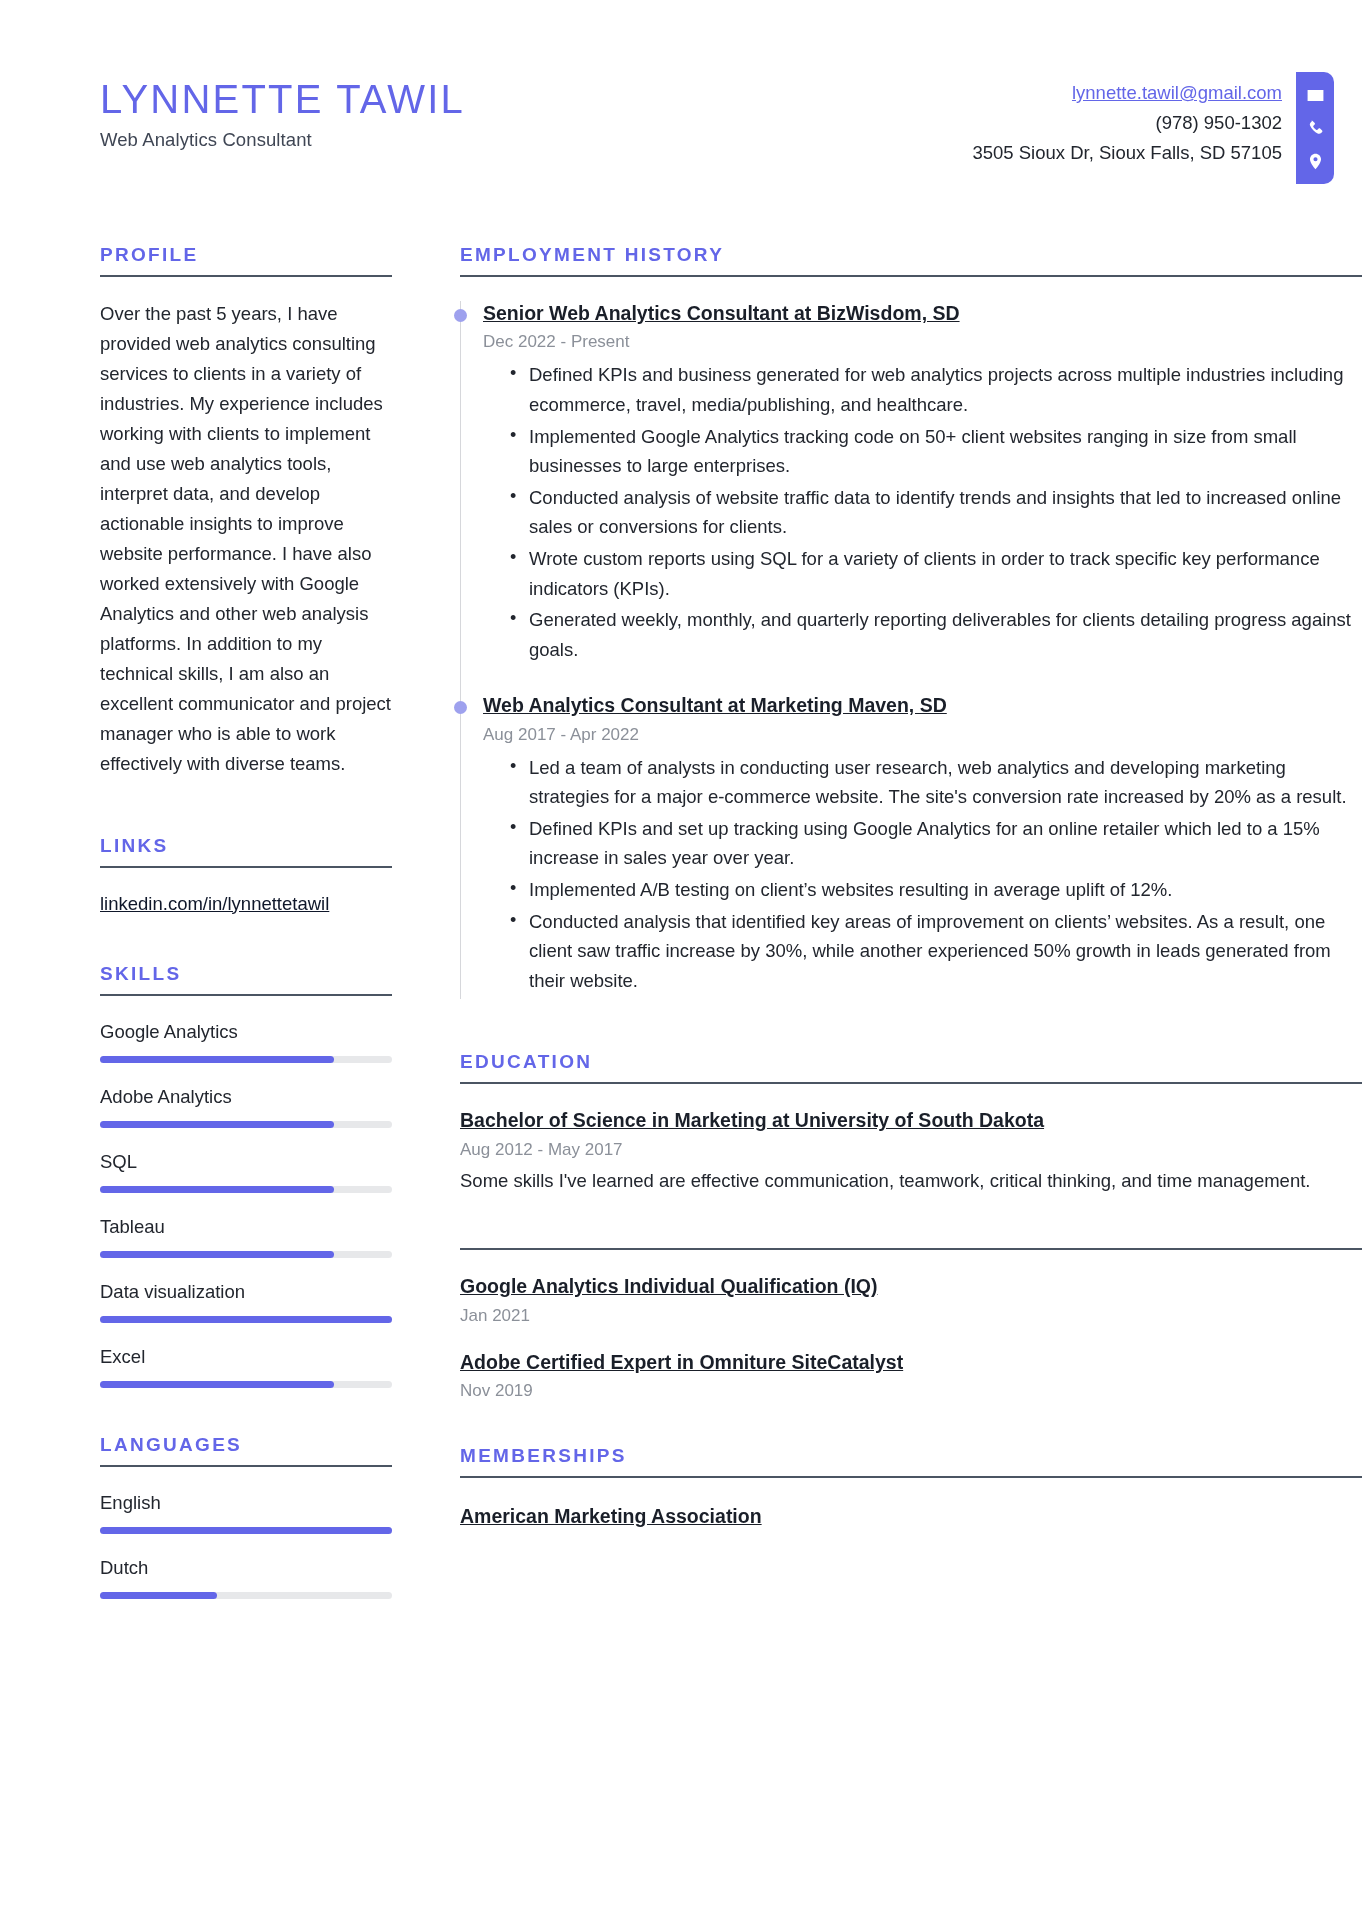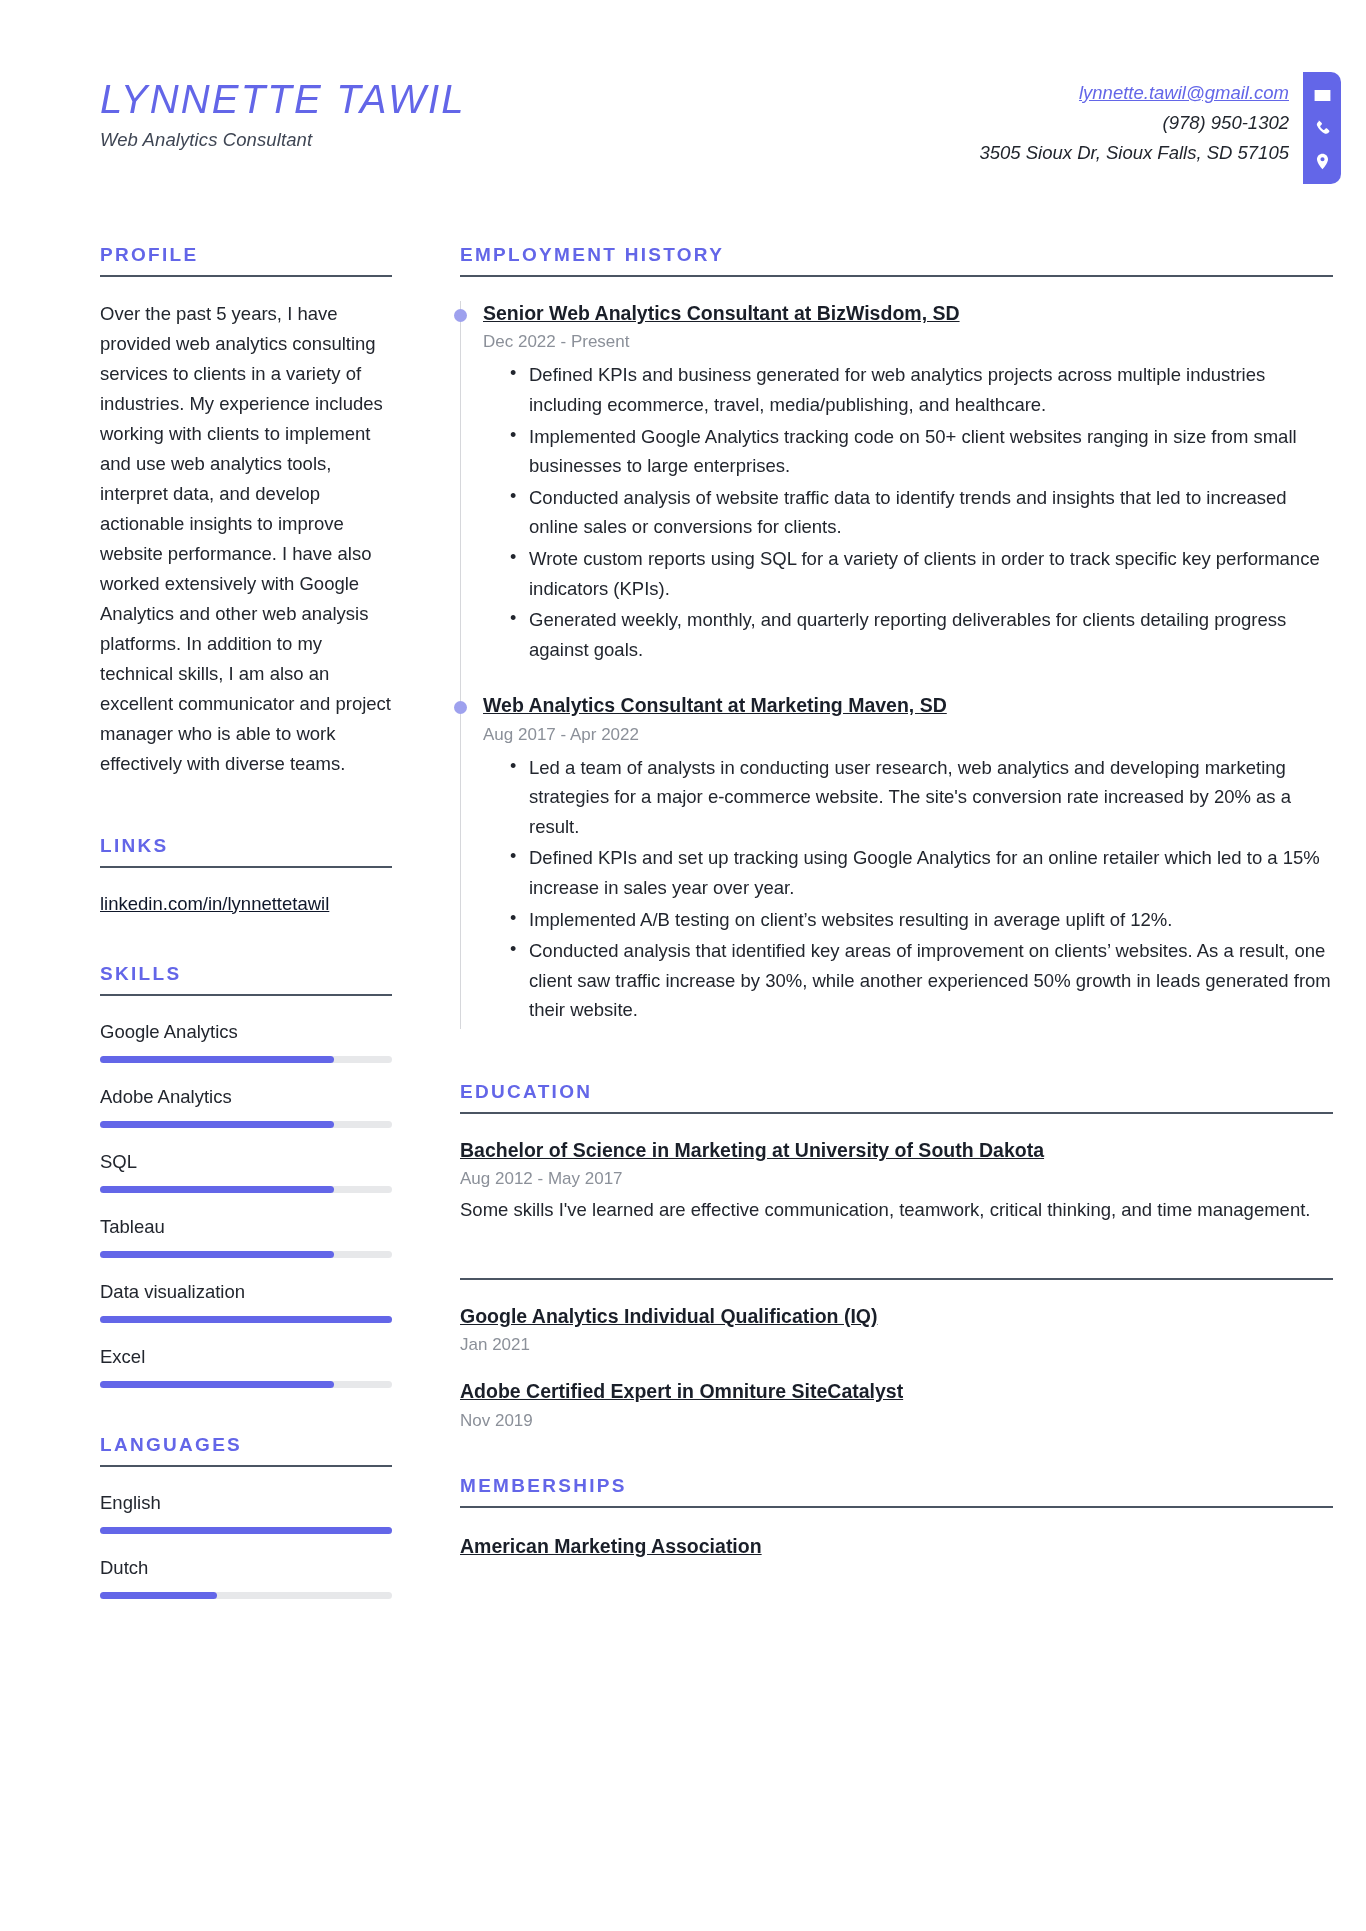--- a/index.html
+++ b/index.html
@@ -19,41 +19,40 @@
     height: 1931px;
     padding: 0;
   }
 
   
   .header {
     display: flex;
     align-items: flex-start;
     justify-content: space-between;
     padding: 68px 0 0 100px;
-    font-style: italic;
   }
   .identity { padding-top: 10px; }
   .full-name {
     font-size: 40px;
     font-weight: 400;
     letter-spacing: 2.2px;
     color: #6366e8;
     line-height: 1.05;
   }
   .job-title {
     font-size: 18.5px;
     color: #3f4654;
     margin-top: 9px;
     letter-spacing: 0.1px;
   }
 
   .contact-wrap {
     display: flex;
     align-items: flex-start;
-    padding-right: 25px;
+    padding-right: 32px;
     justify-content: center;
   }
   .contact-lines {
     text-align: right;
     font-size: 18.5px;
     line-height: 1.63;
     color: #22262e;
     padding-top: 10px;
     padding-right: 14px;
   }
@@ -70,21 +69,21 @@
     flex-direction: column;
     align-items: center;
     gap: 14px;
     margin-top: 4px;
   }
   .icon-rail svg { display: block; fill: #ffffff; }
 
   
   .columns {
     display: flex;
-    padding: 60px 33px 0 100px;
+    padding: 60px 4px 0 100px;
     gap: 0;
   }
   .col-left { width: 352px; flex: 0 0 352px; padding-right: 60px; }
   .col-right { flex: 1 1 auto; padding-left: 8px; }
 
   .section { margin-bottom: 0; }
   .section-title {
     font-size: 19px;
     letter-spacing: 2.3px;
     color: #6366e8;

